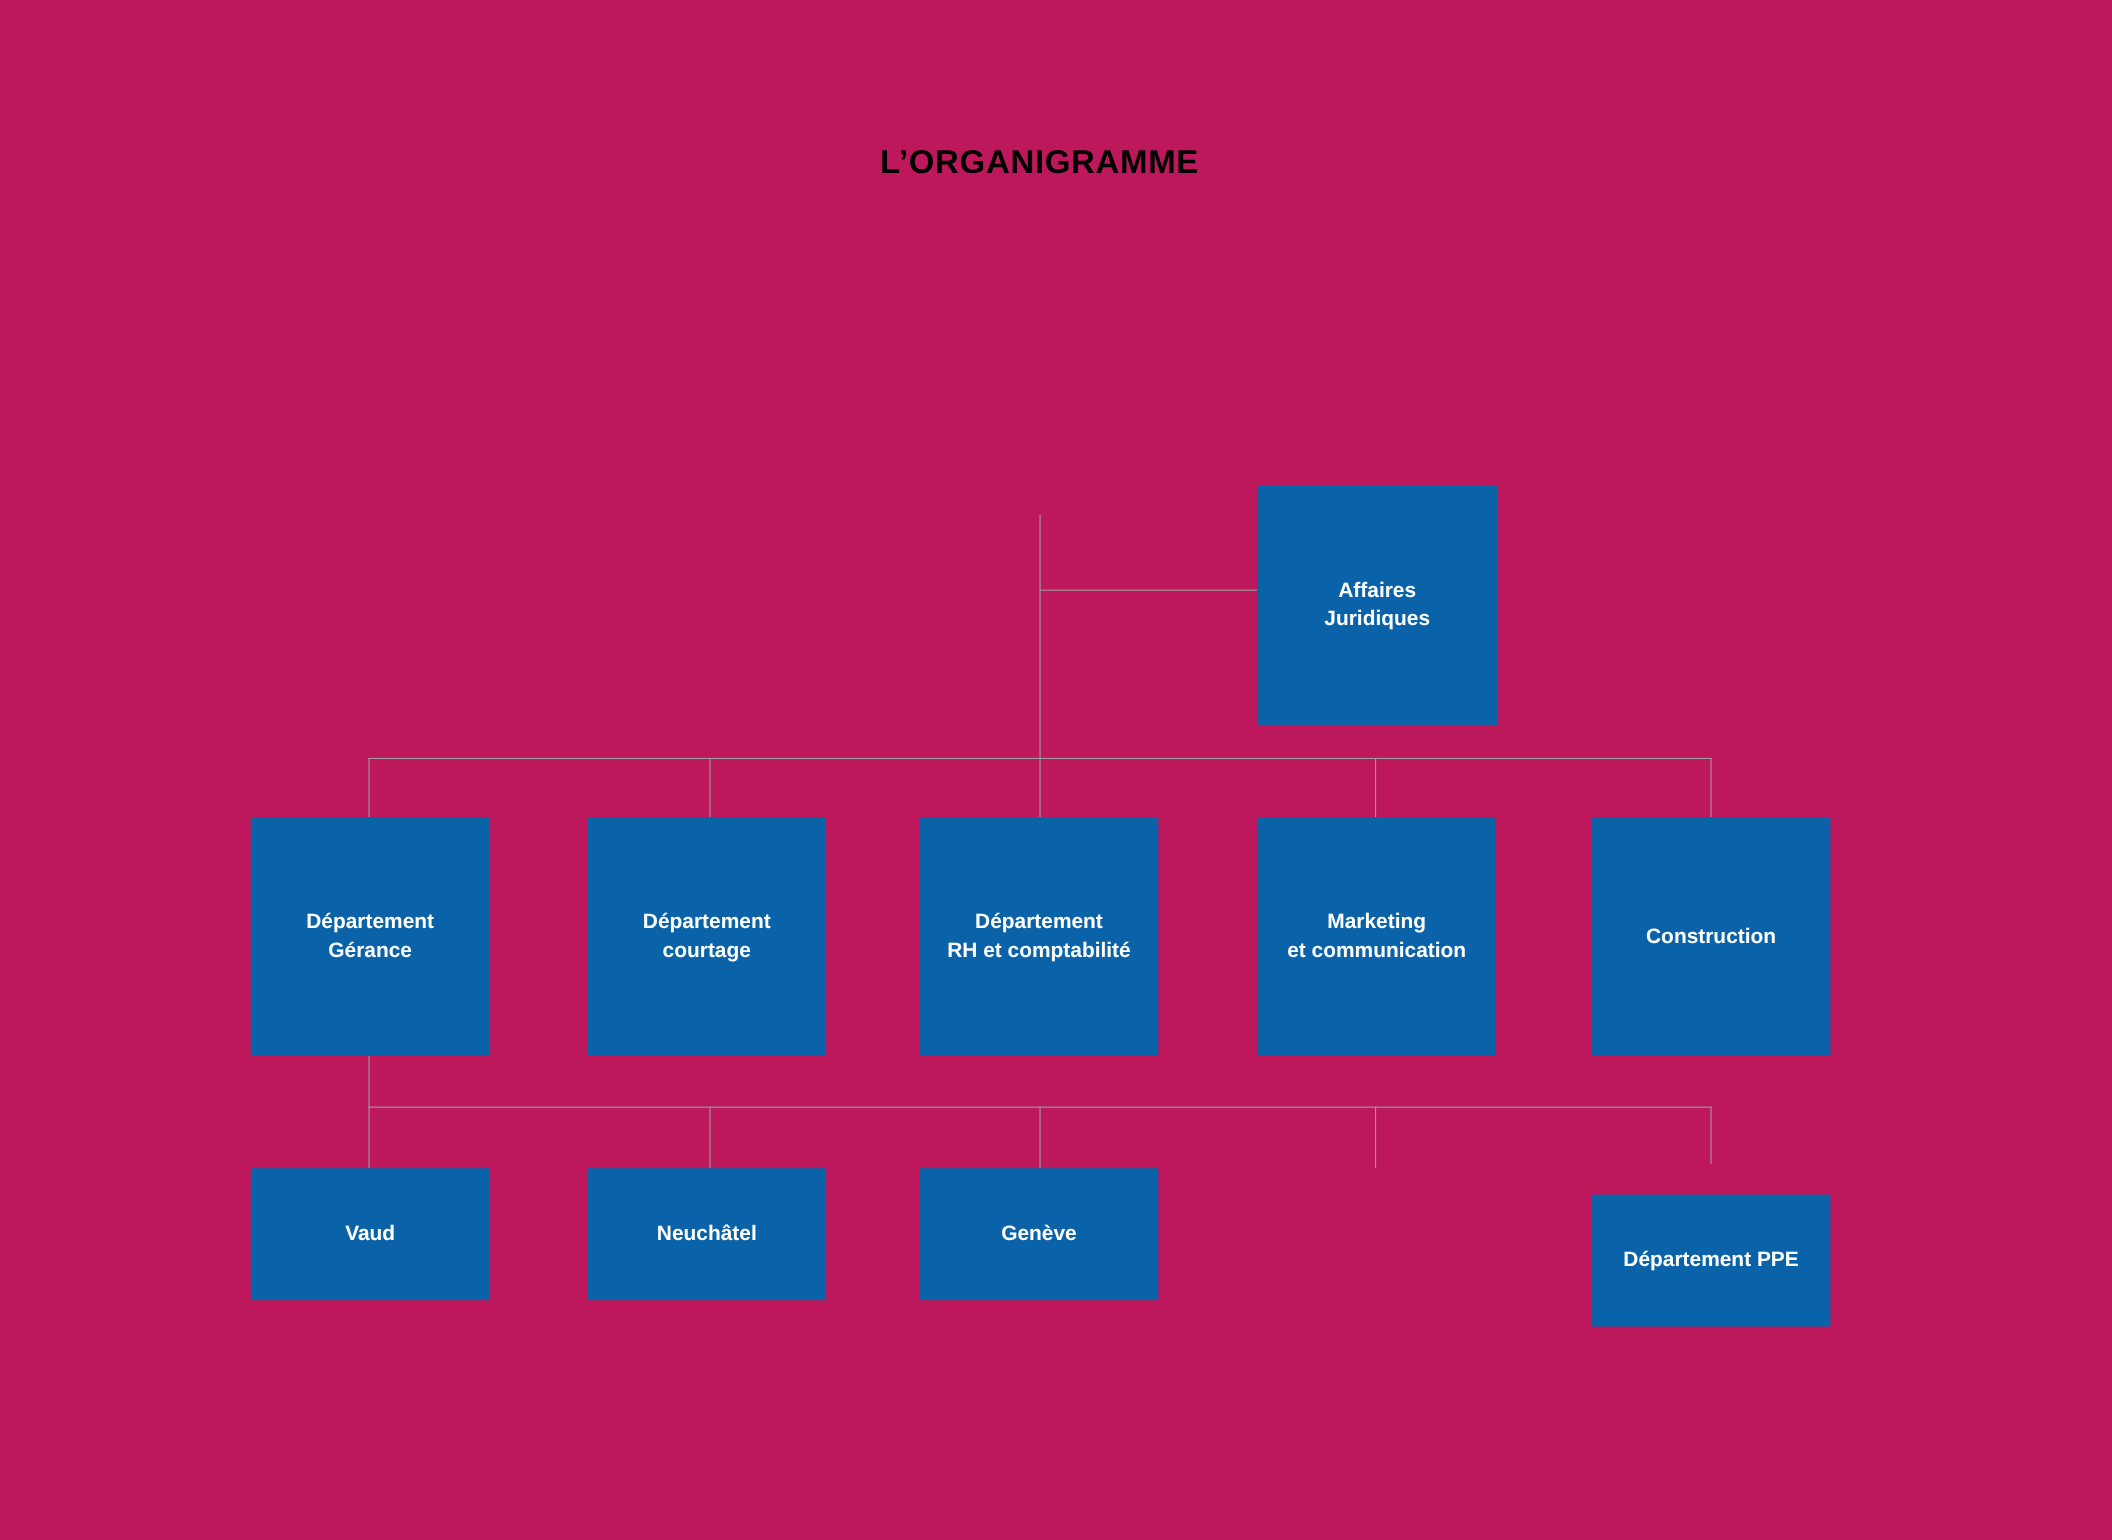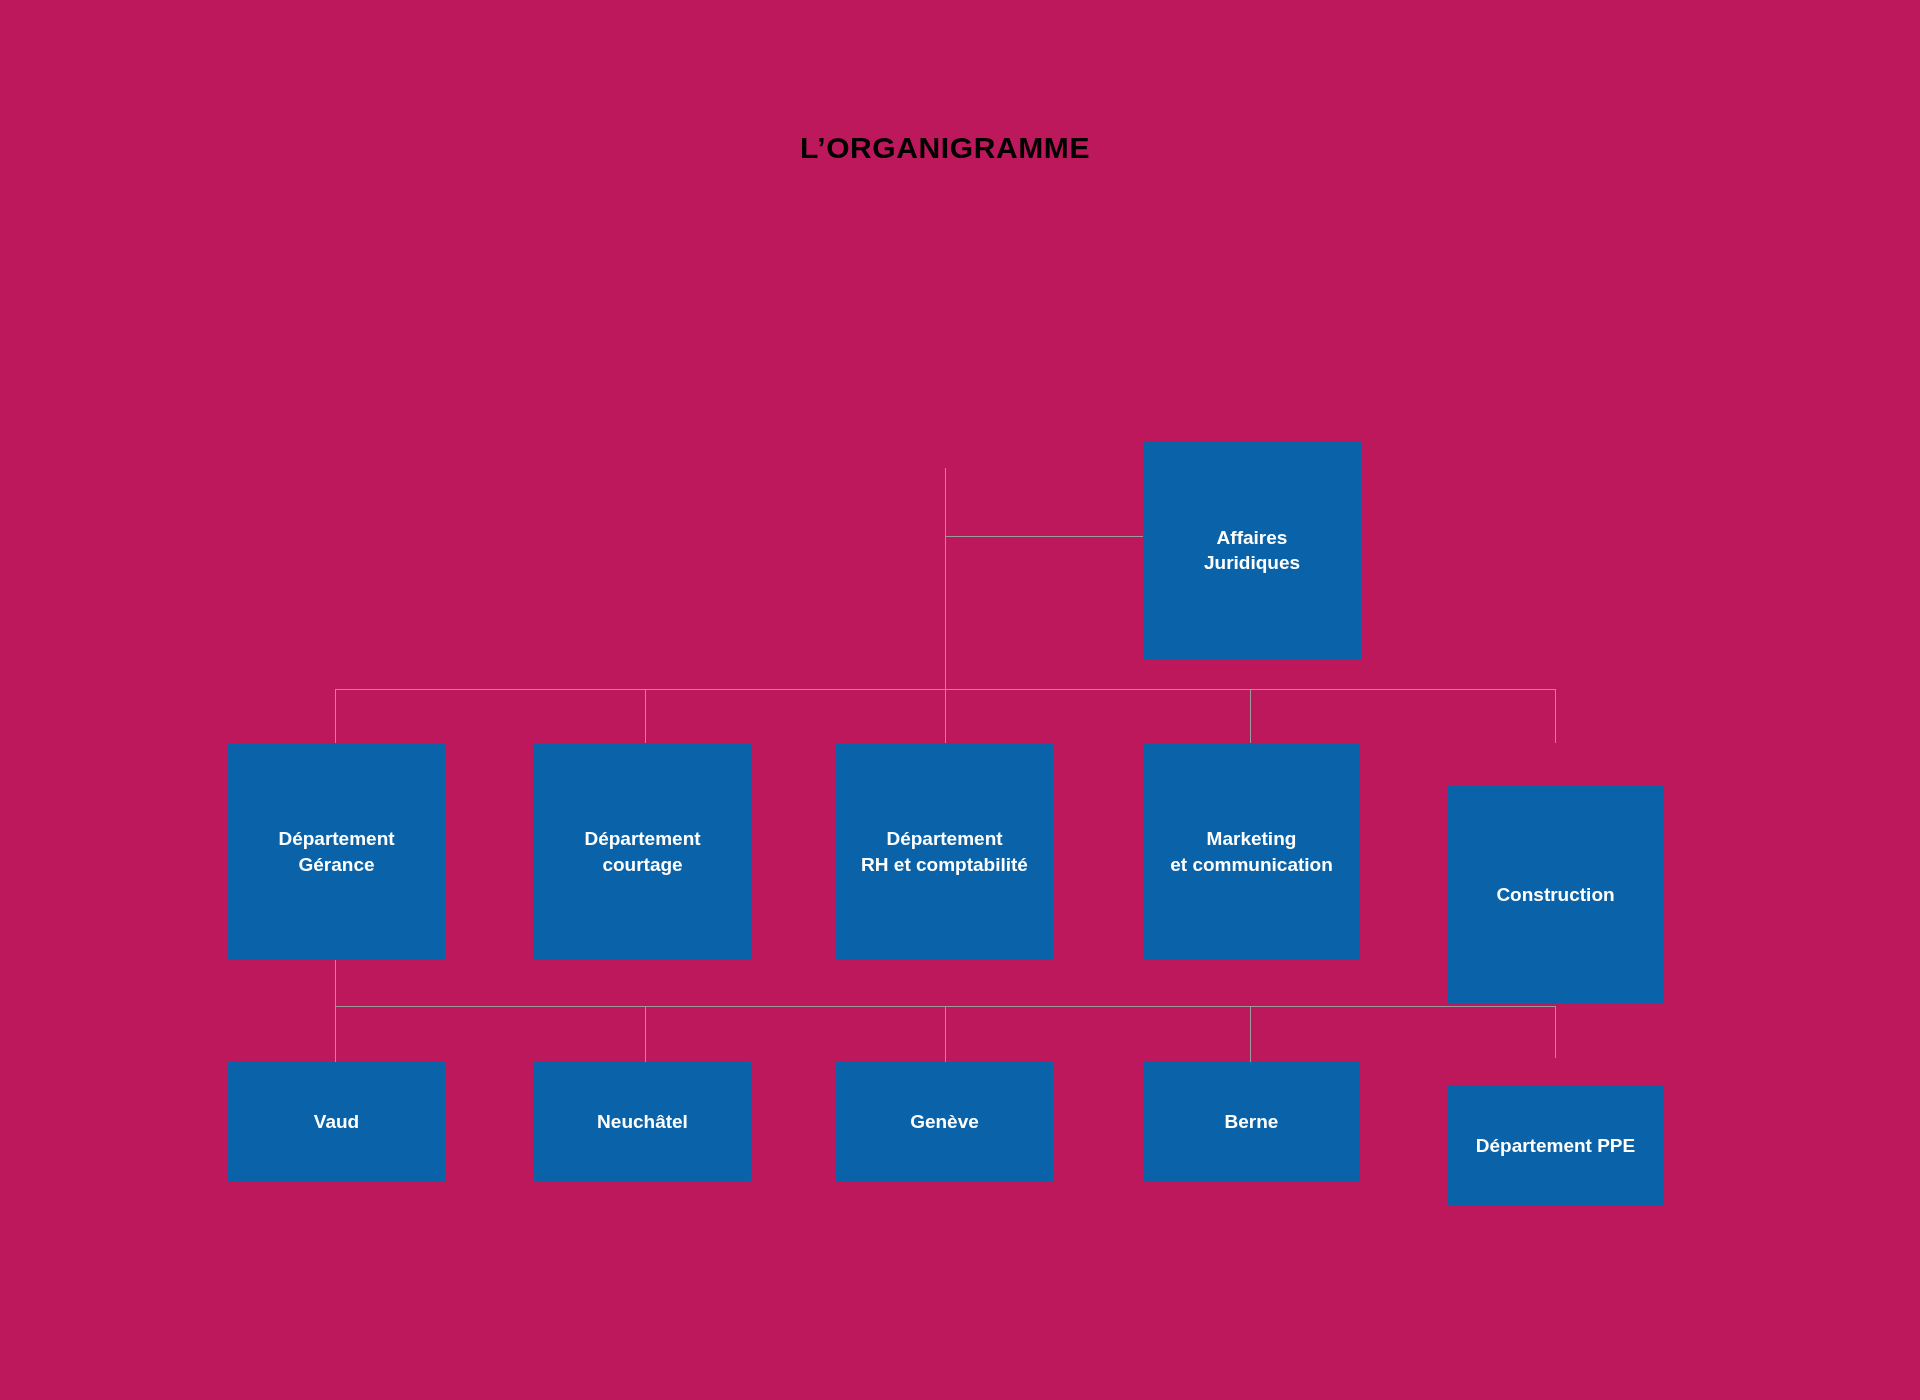--- a/index.html
+++ b/index.html
@@ -111,37 +111,34 @@
   <div class="node" style="left:836px; top:743px; width:217px; height:217px;">
     <span class="label">Département
 RH et comptabilité</span>
   </div>
 
   <div class="node" style="left:1143px; top:743px; width:217px; height:217px;">
     <span class="label">Marketing
 et communication</span>
   </div>
 
-  <div class="node" style="left:1447px; top:743px; width:217px; height:217px;margin-top:43px;">
+  <div class="node" style="left:1447px; top:743px; width:217px; height:217px;">
     <span class="label">Construction</span>
   </div>
 
   <div class="node" style="left:228px; top:1062px; width:217px; height:120px;">
     <span class="label">Vaud</span>
   </div>
 
   <div class="node" style="left:534px; top:1062px; width:217px; height:120px;">
     <span class="label">Neuchâtel</span>
   </div>
 
   <div class="node" style="left:836px; top:1062px; width:217px; height:120px;">
     <span class="label">Genève</span>
   </div>
 
-  <div class="node" style="left:1143px; top:1062px; width:217px; height:120px;">
-    <span class="label">Berne</span>
-  </div>
 
   <div class="node" style="left:1447px; top:1057px; width:217px; height:120px;margin-top:29px;">
     <span class="label">Département PPE</span>
   </div>
 
 </div>
 
 </body></html>

